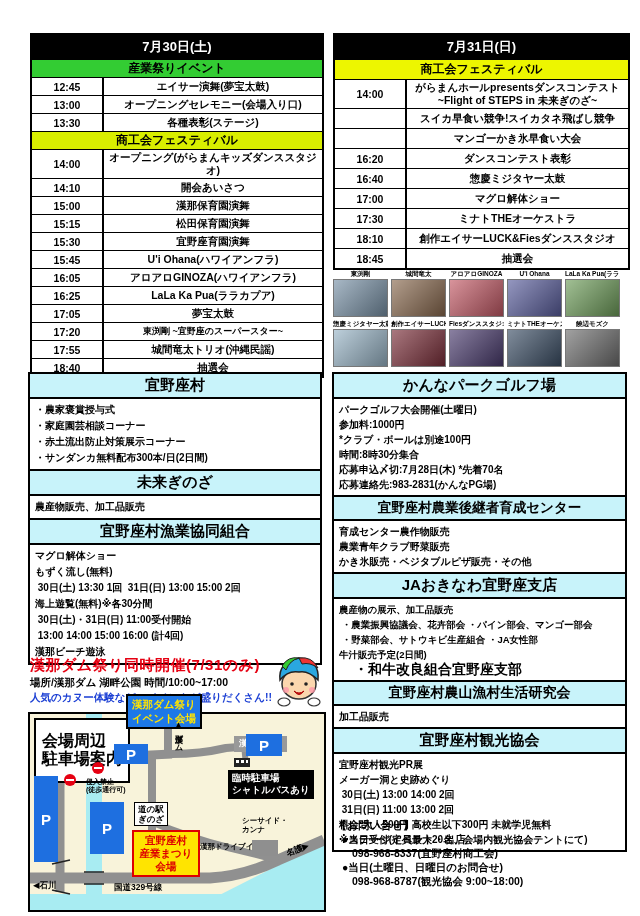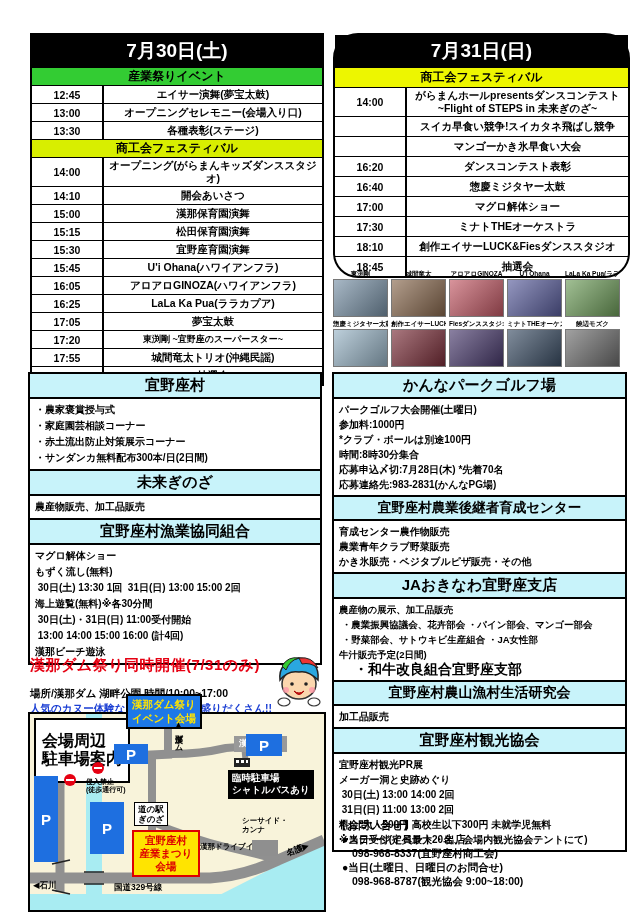--- a/index.html
+++ b/index.html
@@ -1,20 +1,20 @@
 <!DOCTYPE html>
 <html><head>
 <meta charset="utf-8">
 <style>
   html,body{margin:0;padding:0;width:640px;height:916px;background:#fff;overflow:hidden;
     font-family:"Liberation Sans","DejaVu Sans",sans-serif;color:#000;}
   .abs{position:absolute;}
   
   .sched{border:2px solid #000;background:#fff;}
-  .sched .thead{background:#000;color:#fff;font-weight:bold;font-size:19px;text-align:center;padding:3px 0;}
+  .sched .thead{background:#000;color:#fff;font-weight:bold;font-size:13px;text-align:center;padding:3px 0;}
   .trow{display:flex;border-top:1px solid #000;min-height:17px;align-items:stretch;}
   .trow .time{width:70px;border-right:2px solid #000;display:flex;align-items:center;justify-content:center;
     font-weight:bold;font-size:10.5px;}
   .trow .event{flex:1;display:flex;align-items:center;justify-content:center;text-align:center;
     font-weight:bold;font-size:10.5px;white-space:pre-line;padding:1px 2px;line-height:1.25;}
   .trow.bar-green .event{background:#33cc33;font-size:12px;}
   .trow.bar-yellow .event{background:#d8ee00;font-size:12px;}
   .trow.bar-yellow2 .event{background:#edf600;font-size:12px;}
   .trow.small-ev .event{font-size:9px;}
   #tableR .trow{min-height:19px;}
@@ -27,21 +27,21 @@
   
   .sec{border:2px solid #000;margin-top:-2px;background:#fff;}
   .sec:first-child{margin-top:0;}
   .sec-h{background:#c8f3fa;border-bottom:2px solid #000;text-align:center;font-weight:bold;
     font-size:15px;padding:2px 0;}
   .sec-b{padding:3px 5px;}
   .ln{font-size:10px;font-weight:bold;line-height:15px;white-space:pre-wrap;}
   #infoL .ln{line-height:16px;}
   
   .dam-title{color:#e60012;font-weight:900;font-size:15px;letter-spacing:.5px;}
-  .dam-sub{font-weight:bold;font-size:10.5px;margin-top:12px;}
+  .dam-sub{font-weight:bold;font-size:10.5px;margin-top:1px;}
   .dam-note{color:#1b3fd4;font-weight:bold;font-size:10.5px;margin-top:1px;}
   
   #map{border:2px solid #000;background:#f8f3da;overflow:visible;}
   .map-title{left:4px;top:4px;background:#fff;border:2px solid #000;font-size:16px;font-weight:900;
     line-height:1.15;padding:12px 6px;white-space:pre-line;}
   .dam-event{left:96px;top:-20px;background:#1d78e8;border:2px solid #000;color:#ffe400;font-weight:900;
     font-size:10.5px;text-align:left;line-height:1.3;padding:2px 4px;white-space:pre-line;}
   .school{left:204px;top:22px;background:#999;color:#fff;font-size:8.5px;font-weight:bold;padding:2px 5px;}
   .temp-park{left:198px;top:56px;background:#000;color:#fff;font-size:9.5px;font-weight:bold;
     line-height:1.3;padding:2px 4px;white-space:pre-line;}
@@ -153,21 +153,21 @@
         <div class="event">城間竜太トリオ(沖縄民謡)</div>
       </div>
 
       <div class="trow">
         <div class="time">18:40</div>
         <div class="event">抽選会</div>
       </div>
     </div>
 </div>
 
-<div class="abs sched" id="tableR" style="left:333px;top:33px;width:293px;border-radius:25px;">
+<div class="abs sched" id="tableR" style="left:333px;top:33px;width:293px;">
   <div class="thead">7月31日(日)</div>
   <div>
 
       <div class="trow bar-yellow2">
 
         <div class="event">商工会フェスティバル</div>
       </div>
 
       <div class="trow">
         <div class="time">14:00</div>

